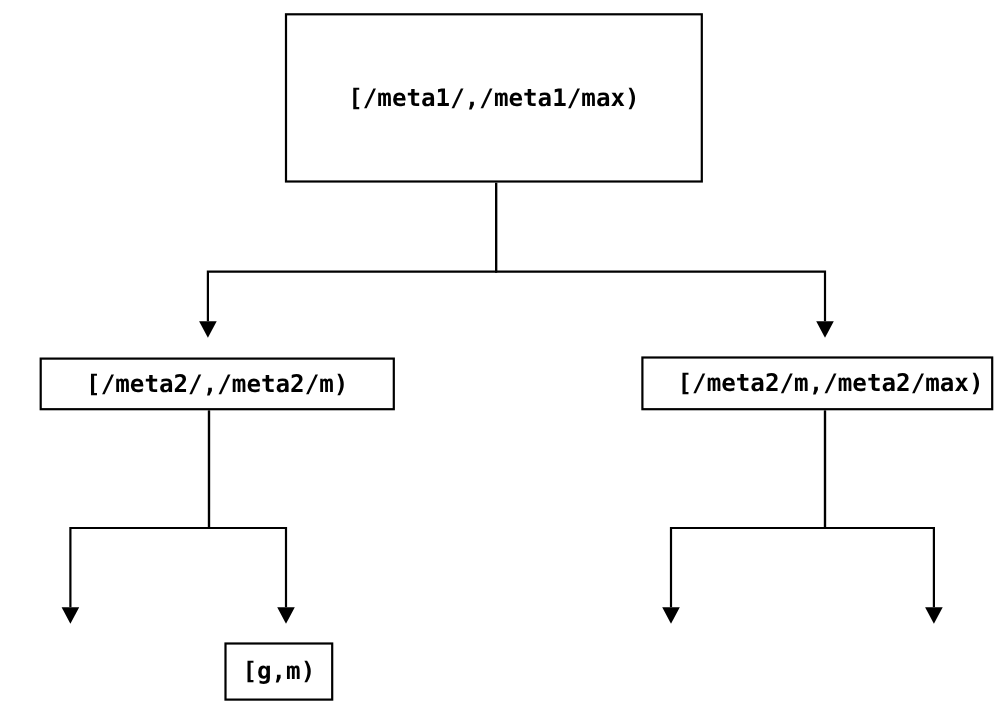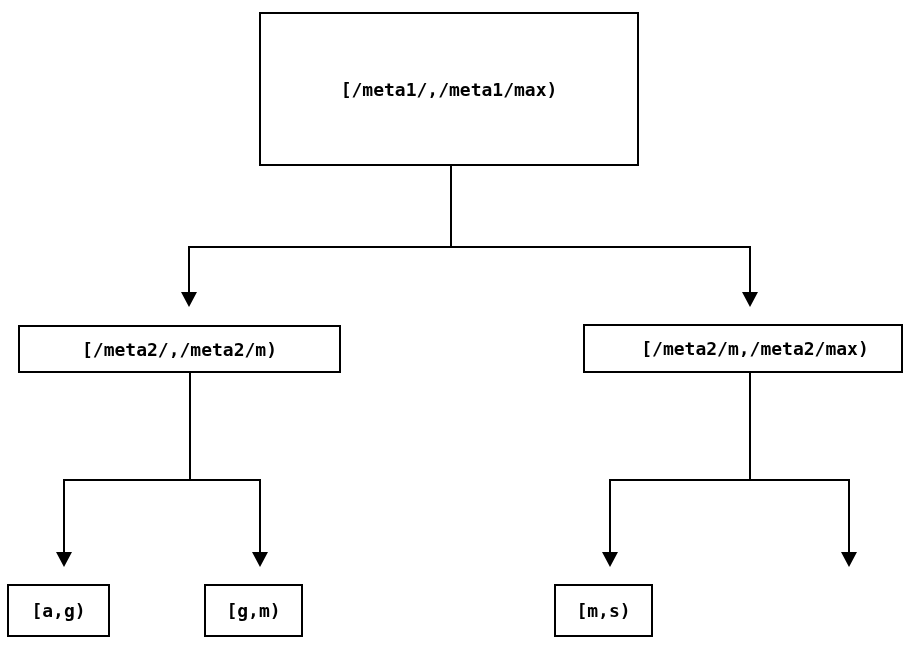--- a/index.html
+++ b/index.html
@@ -24,26 +24,26 @@
   }
   .node {
     position: absolute;
     box-sizing: border-box;
     border: 2px solid #000000;
     background: #ffffff;
     display: flex;
     align-items: center;
     justify-content: center;
     font-weight: bold;
-    font-size: 18px;
+    font-size: 22px;
     color: #000000;
     white-space: nowrap;
   }
   .node-root  { left: 259px; top: 12px;  width: 380px; height: 154px; }
-  .node-l2l   { left: 18px;  top: 325px; width: 323px; height: 48px;  }
+  .node-l2l   { left: 36px;  top: 325px; width: 323px; height: 48px;  }
   .node-l2r   { left: 583px; top: 324px; width: 320px; height: 49px; padding-left: 24px;  }
   .node-leaf1 { left: 7px;   top: 584px; width: 103px; height: 53px;  }
   .node-leaf2 { left: 204px; top: 584px; width: 99px;  height: 53px;  }
   .node-leaf3 { left: 554px; top: 584px; width: 99px;  height: 53px;  }
   .node-leaf4 { left: 777px; top: 584px; width: 131px; height: 53px;  }
   .edge {
     fill: none;
     stroke: #000000;
     stroke-width: 2;
   }
@@ -83,26 +83,20 @@
   </div>
 
   <div class="node node-l2l">
     <span>[/meta2/,/meta2/m)</span>
   </div>
 
   <div class="node node-l2r">
     <span>[/meta2/m,/meta2/max)</span>
   </div>
 
-  <div class="node node-leaf1">
-    <span>[a,g)</span>
-  </div>
 
   <div class="node node-leaf2">
     <span>[g,m)</span>
   </div>
 
-  <div class="node node-leaf3">
-    <span>[m,s)</span>
-  </div>
 
 
 </div>
 
 </body></html>

